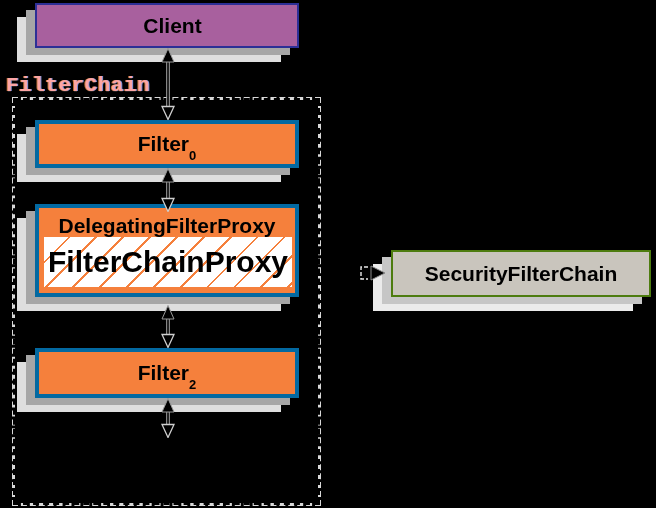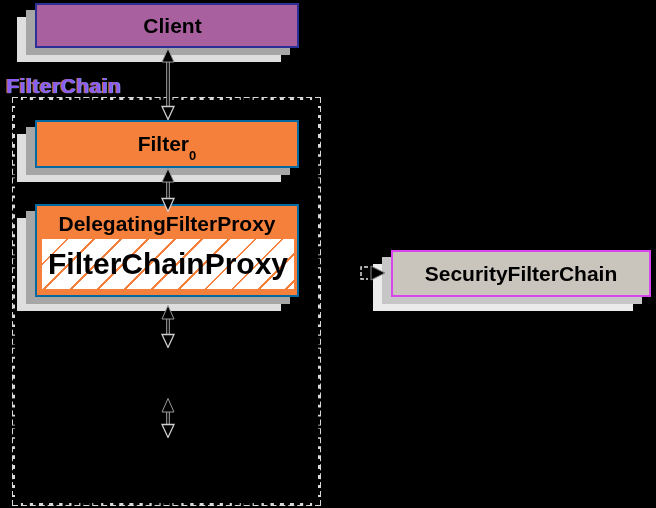--- a/index.html
+++ b/index.html
@@ -8,49 +8,49 @@
   .stage{position:relative;width:656px;height:508px;background:#000;}
 
   
   .node{position:absolute;display:flex;align-items:center;justify-content:center;
         box-sizing:border-box;font-weight:bold;font-size:21px;color:#000;}
   .shadowed{box-shadow:-9px 7px 0 #a6a6a6,-18px 14px 0 #dedede;}
 
   .client{left:35px;top:3px;width:264px;height:45px;
           background:#a8609e;border:2px solid #2c2f96;padding-left:11px;}
 
-  .orange{background:#f5803c;border:2px solid #0369a1;}
+  .orange{background:#f5803c;border:4px solid #0369a1;}
   .filter0{left:35px;top:120px;width:264px;height:48px;}
   .filter2{left:35px;top:348px;width:264px;height:50px;}
 
   .dfp{left:35px;top:204px;width:264px;height:93px;display:block;}
   .dfp-title{height:36px;display:flex;align-items:center;justify-content:center;
              font-weight:bold;font-size:21px;color:#000;}
   .fcp{position:absolute;left:5px;right:3px;bottom:6px;height:50px;
        background:#fff;box-sizing:border-box;
        background-image:repeating-linear-gradient(135deg,
           rgba(0,0,0,0) 0px,rgba(0,0,0,0) 17px,#f5803c 17px,#f5803c 19px);
        display:flex;align-items:center;justify-content:center;
        font-weight:bold;font-size:30px;color:#000;}
 
   .sfc{left:391px;top:250px;width:260px;height:47px;
-       background:#c9c5bd;border:2px solid #d946ef;
+       background:#c9c5bd;border:2px solid #4d7c0f;
        box-shadow:-9px 7px 0 #c6c6c6,-18px 14px 0 #ebebeb;}
 
   sub.idx{font-size:13px;position:relative;top:4px;line-height:0;}
 
   
   .fc-container{position:absolute;left:12px;top:97px;width:303px;height:403px;
                 border:3px dashed #d8d8d8;box-sizing:content-box;}
   .fc-container::after{content:"";position:absolute;inset:-2px;
                 border:2px dashed #000;pointer-events:none;}
 
   .fc-label{position:absolute;left:6px;top:74px;font-weight:bold;font-size:21px;
-            color:#8b5cf6;letter-spacing:0.5px;
-            text-shadow:-1px 0 0 #c17438,1px 0 0 #7b90d8,0 1px 0 #222;}
+            color:#fca5a5;letter-spacing:0.5px;
+            text-shadow:-1px 0 0 #c17438,1px 0 0 #7b90d8,0 1px 0 #222;font-family:Liberation Mono, monospace;}
 
   .connector{position:absolute;left:159px;width:18px;pointer-events:none;z-index:5;}
   .c1{top:48px;height:72px;}
   .c2{top:168px;height:44px;}
   .c3{top:305px;height:43px;}
   .c4{top:398px;height:40px;}
   .sfc-arrow{position:absolute;left:358px;top:263px;width:34px;height:20px;
              pointer-events:none;z-index:5;}
 </style>
 </head>
@@ -93,20 +93,25 @@
     </div>
   </div>
 
   <svg class="connector c3" viewBox="0 0 18 43">
     <line x1="9" y1="8" x2="9" y2="35" stroke="#a8a8a8" stroke-width="3.6"></line>
     <line x1="9" y1="8" x2="9" y2="35" stroke="#000" stroke-width="1.6"></line>
     <polygon points="9,0.5 3,14 15,14" fill="#000" stroke="#9a9a9a" stroke-width="1"></polygon>
     <polygon points="9,42.5 3,29.5 15,29.5" fill="#000" stroke="#cfcfcf" stroke-width="1.3"></polygon>
   </svg>
 
+  <div class="node orange filter2 shadowed">
+    <span>
+      <span>Filter</span><sub class="idx">2</sub>
+    </span>
+  </div>
 
   <svg class="connector c4" viewBox="0 0 18 40">
     <line x1="9" y1="8" x2="9" y2="32" stroke="#a8a8a8" stroke-width="3.6"></line>
     <line x1="9" y1="8" x2="9" y2="32" stroke="#000" stroke-width="1.6"></line>
     <polygon points="9,0.5 3,14 15,14" fill="#000" stroke="#9a9a9a" stroke-width="1"></polygon>
     <polygon points="9,39.5 3,26.5 15,26.5" fill="#000" stroke="#cfcfcf" stroke-width="1.3"></polygon>
   </svg>
 
   <svg class="sfc-arrow" viewBox="0 0 34 20">
     <polyline points="10,4 3,4 3,16 10,16" fill="none" stroke="#e8e8e8" stroke-width="1.4" stroke-dasharray="4 2"></polyline>

